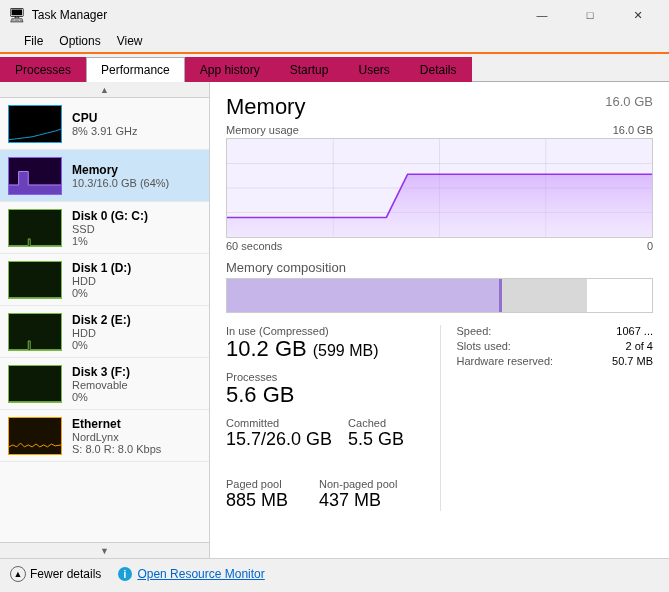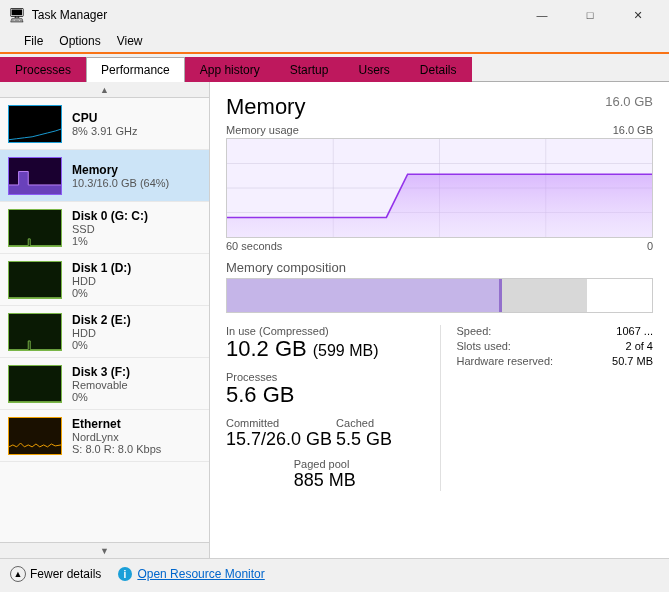--- a/index.html
+++ b/index.html
@@ -407,35 +407,39 @@
 
         <div class="stat-block">
           <div style="display:flex; gap:20px;">
             <div>
               <div class="stat-label">Processes</div>
               <div class="stat-value">5.6 GB</div>
             </div>
           </div>
         </div>
 
-        <div style="display:flex; gap:4px; margin-bottom:8px;">
+        <div style="display:flex; gap:16px; margin-bottom:28px;">
           <div>
             <div class="stat-label">Committed</div>
             <div class="stat-value-med" style="font-size:18px;">15.7/26.0 GB</div>
           </div>
           <div>
             <div class="stat-label">Cached</div>
             <div class="stat-value-med" style="font-size:18px;">5.5 GB</div>
           </div>
         </div>
 
-        <div style="display:flex; gap:31px;justify-content:center;">
+        <div style="display:flex; gap:31px;">
           <div>
             <div class="stat-label">Paged pool</div>
             <div class="stat-value-med" style="font-size:18px;">885 MB</div>
+          </div>
+          <div>
+            <div class="stat-label">Non-paged pool</div>
+            <div class="stat-value-med" style="font-size:18px;">437 MB</div>
           </div>
         </div>
 
       </div>
 
       <div class="stats-right">
         <div class="stat-row">
           <span class="stat-row-label">Speed:</span>
           <span class="stat-row-value">1067 ...</span>
         </div>

